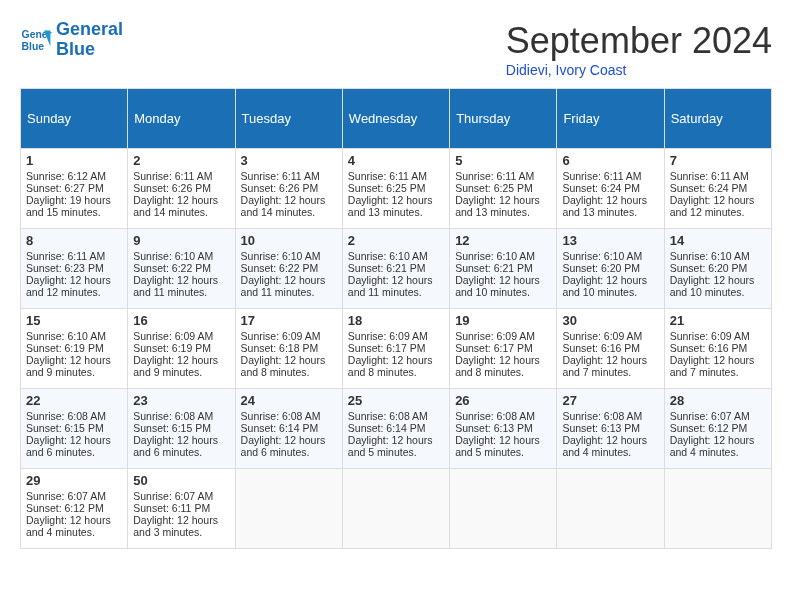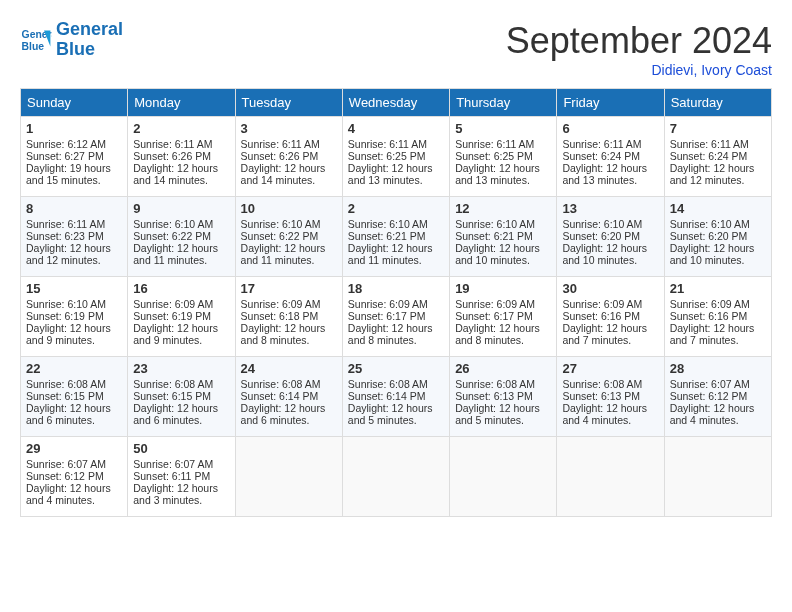--- a/index.html
+++ b/index.html
@@ -28,41 +28,41 @@
       line-height: 1.1;
     }
     .logo-text span {
       color: #1a6fb5;
     }
     .logo-icon {
       width: 32px;
       height: 32px;
     }
     .title-block {
-      text-align: right;
+      text-align: left;
     }
     .month-title {
       font-size: 36px;
       color: #333;
       font-weight: normal;
     }
     .location {
       font-size: 14px;
       color: #1d4ed8;
     }
     table {
       width: 100%;
       border-collapse: collapse;
       table-layout: fixed;
     }
     th {
       background-color: #1a6fb5;
       color: #fff;
       text-align: left;
-      padding: 6px 6px;
+      padding: 22px 6px;
       font-size: 13px;
       font-weight: normal;
       border: 1px solid #ddd;
     }
     td {
       vertical-align: top;
       padding: 4px 5px;
       border: 1px solid #ddd;
       font-size: 10.5px;
       color: #333;

